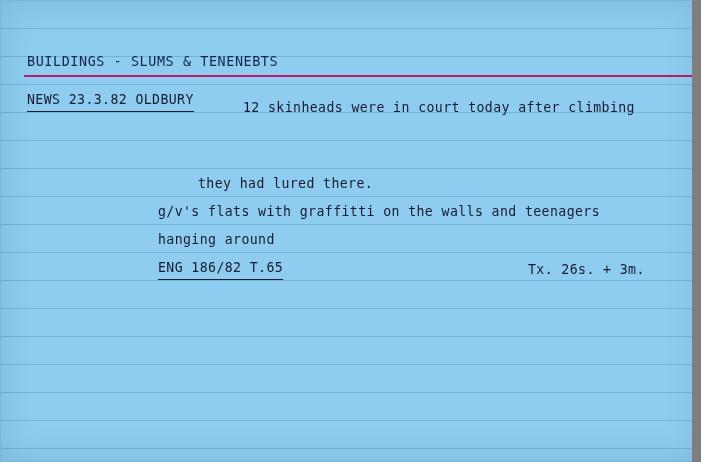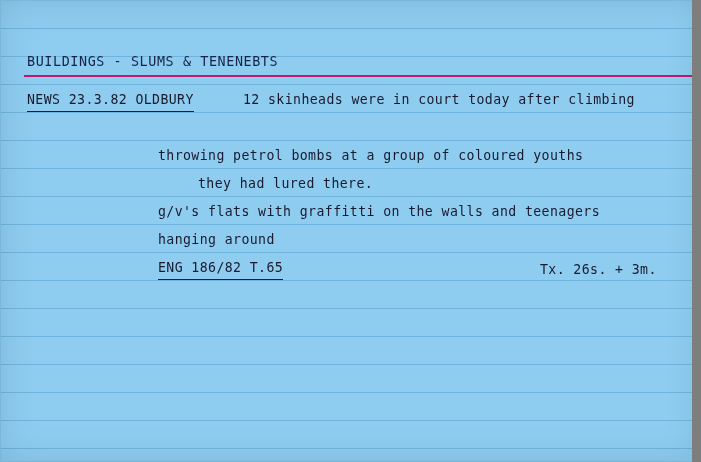--- a/index.html
+++ b/index.html
@@ -95,30 +95,29 @@
     <div class="rule" style="top:420px"></div>
     <div class="rule" style="top:448px"></div>
   </div>
 
   <div class="header-rule"></div>
 
   <div class="ink header-text" style="left:27px; top:54px;">BUILDINGS - SLUMS &amp; TENENEBTS</div>
 
   <div class="ink underline-black" style="left:27px; top:92px;">NEWS 23.3.82 OLDBURY</div>
 
-  <div class="ink" style="left:243px; top:92px;">12 skinheads were in court today after climbing</div>
+  <div class="ink" style="left:243px; top:100px;">12 skinheads were in court today after climbing</div>
 
 
-  <div class="ink" style="left:158px; top:148px;">throwing petrol bombs at a group of coloured youths</div>
 
   <div class="ink" style="left:158px; top:176px;margin-left:40px;">they had lured there.</div>
 
   <div class="ink" style="left:158px; top:232px;">hanging around</div>
 
   <div class="ink" style="left:158px; top:204px;">g/v's flats with graffitti on the walls and teenagers</div>
 
   <div class="ink underline-black" style="left:158px; top:260px;">ENG 186/82 T.65</div>
 
-  <div class="ink" style="left:540px; top:262px;">Tx. 26s. + 3m.</div>
+  <div class="ink" style="left:528px; top:262px;">Tx. 26s. + 3m.</div>
 
   <div class="vignette"></div>
   <div class="edge"></div>
 </div>
 
 </body></html>

